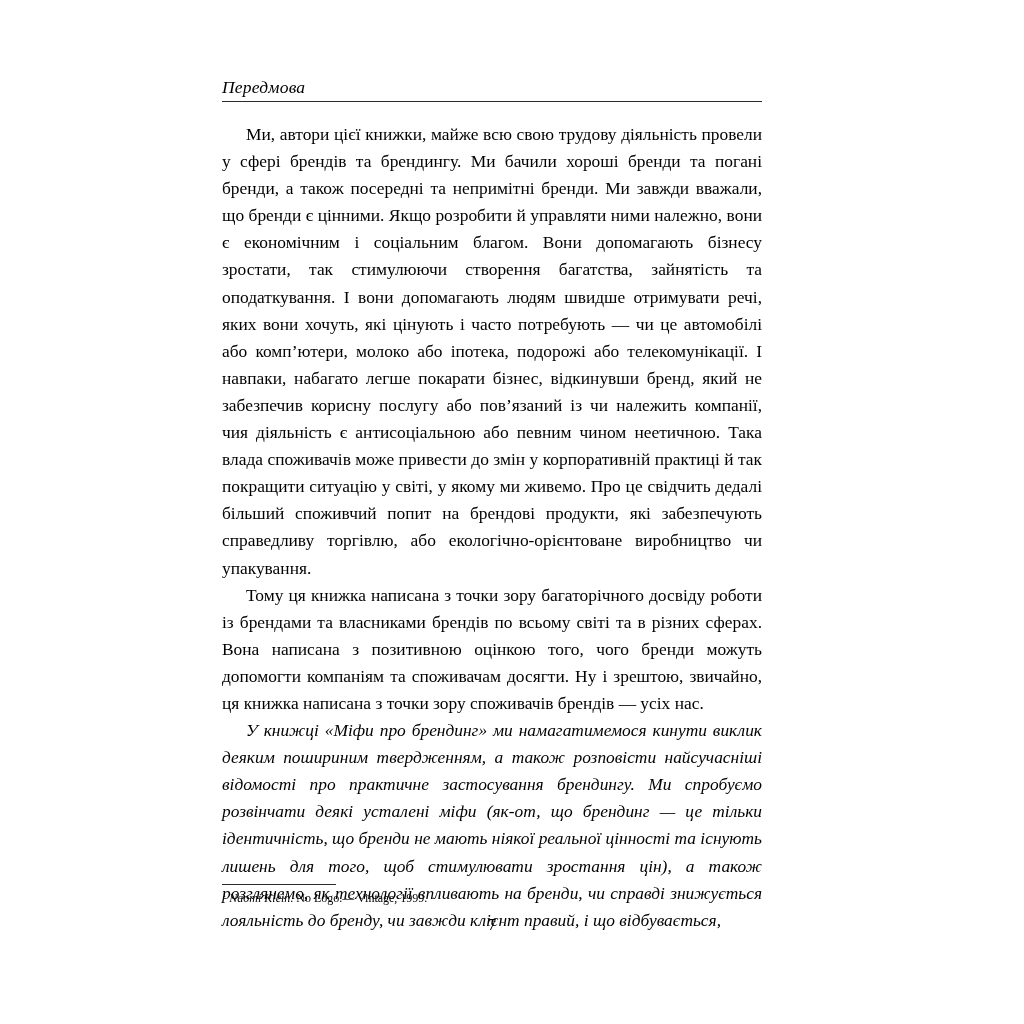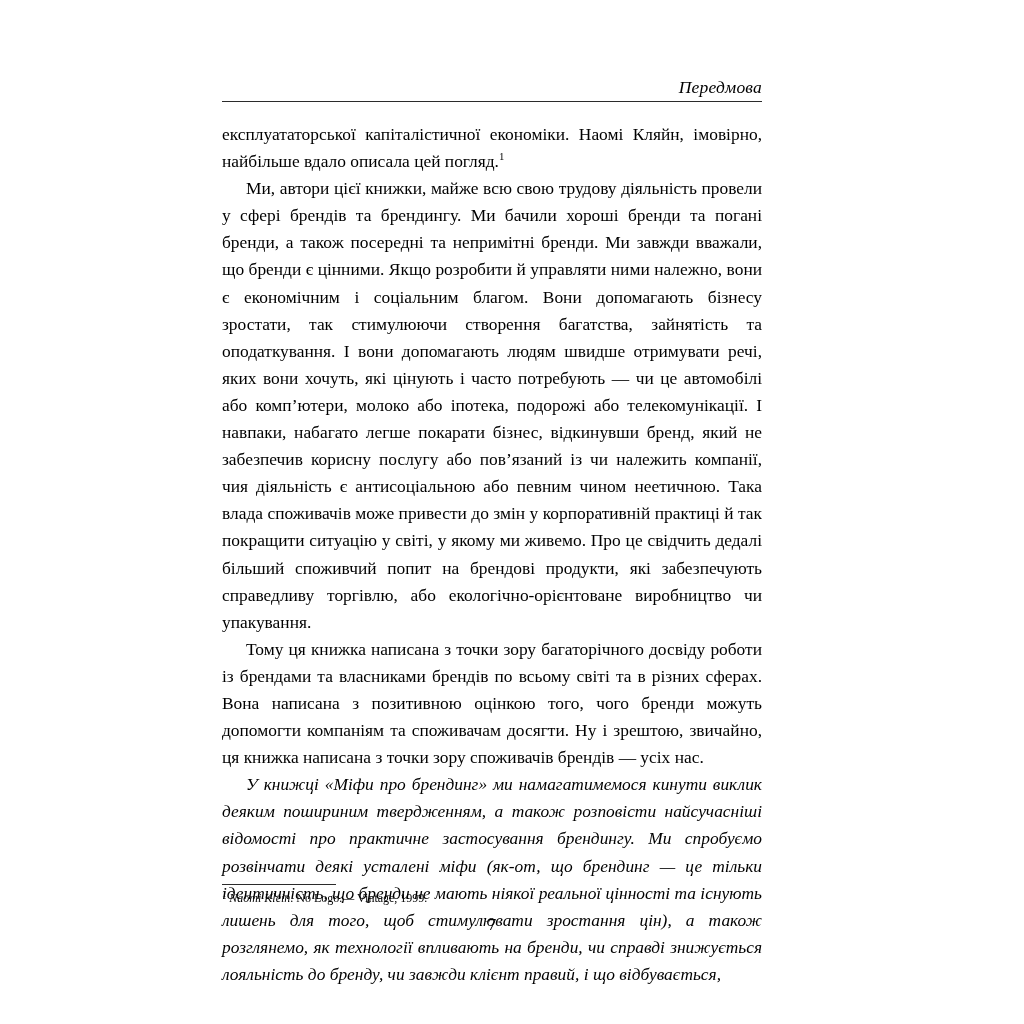--- a/index.html
+++ b/index.html
@@ -23,21 +23,21 @@
     width: 1024px;
     height: 1024px;
   }
 
   
   .running-head {
     position: absolute;
     left: 222px;
     top: 76px;
     width: 540px;
-    text-align: right;
+    text-align: left;
     font-style: italic;
     font-size: 17.5px;
     line-height: 22px;
     letter-spacing: 0.2px;
   }
   .head-rule {
     position: absolute;
     left: 222px;
     top: 101px;
     width: 540px;
@@ -117,21 +117,20 @@
 <body>
 
 <div class="page">
 
   <div class="running-head">Передмова</div>
 
   <div class="head-rule"></div>
 
   <div class="text-block">
 
-    <p><span>експлуататорської капіталістичної економіки. Наомі Кляйн, імовірно, найбільше вдало описала цей погляд.</span><sup class="fn-ref">1</sup></p>
 
     <p class="indent">Ми, автори цієї книжки, майже всю свою трудову діяльність провели у сфері брендів та брендингу. Ми бачили хороші бренди та погані бренди, а також посередні та непримітні бренди. Ми завжди вважали, що бренди є цінними. Якщо розробити й управляти ними належно, вони є економічним і соціальним благом. Вони допомагають бізнесу зростати, так стимулюючи створення багатства, зайнятість та оподаткування. І вони допомагають людям швидше отримувати речі, яких вони хочуть, які цінують і часто потребують — чи це автомобілі або комп’ютери, молоко або іпотека, подорожі або телекомунікації. І навпаки, набагато легше покарати бізнес, відкинувши бренд, який не забезпечив корисну послугу або пов’язаний із чи належить компанії, чия діяльність є антисоціальною або певним чином неетичною. Така влада споживачів може привести до змін у корпоративній практиці й так покращити ситуацію у світі, у якому ми живемо. Про це свідчить дедалі більший споживчий попит на брендові продукти, які забезпечують справедливу торгівлю, або екологічно-орієнтоване виробництво чи упакування.</p>
 
     <p class="indent">Тому ця книжка написана з точки зору багаторічного досвіду роботи із брендами та власниками брендів по всьому світі та в різних сферах. Вона написана з позитивною оцінкою того, чого бренди можуть допомогти компаніям та споживачам досягти. Ну і зрештою, звичайно, ця книжка написана з точки зору споживачів брендів — усіх нас.</p>
 
     <p class="indent">У книжці «Міфи про брендинг» ми намагатимемося кинути виклик деяким пошириним твердженням, а також розповісти найсучасніші відомості про практичне застосування брендингу. Ми спробуємо розвінчати деякі усталені міфи (як-от, що брендинг — це тільки ідентичність, що бренди не мають ніякої реальної цінності та існують лишень для того, щоб стимулювати зростання цін), а також розглянемо, як технології впливають на бренди, чи справді знижується лояльність до бренду, чи завжди клієнт правий, і що відбувається,</p>
 
   </div>
 
   <div class="footnote-rule"></div>

